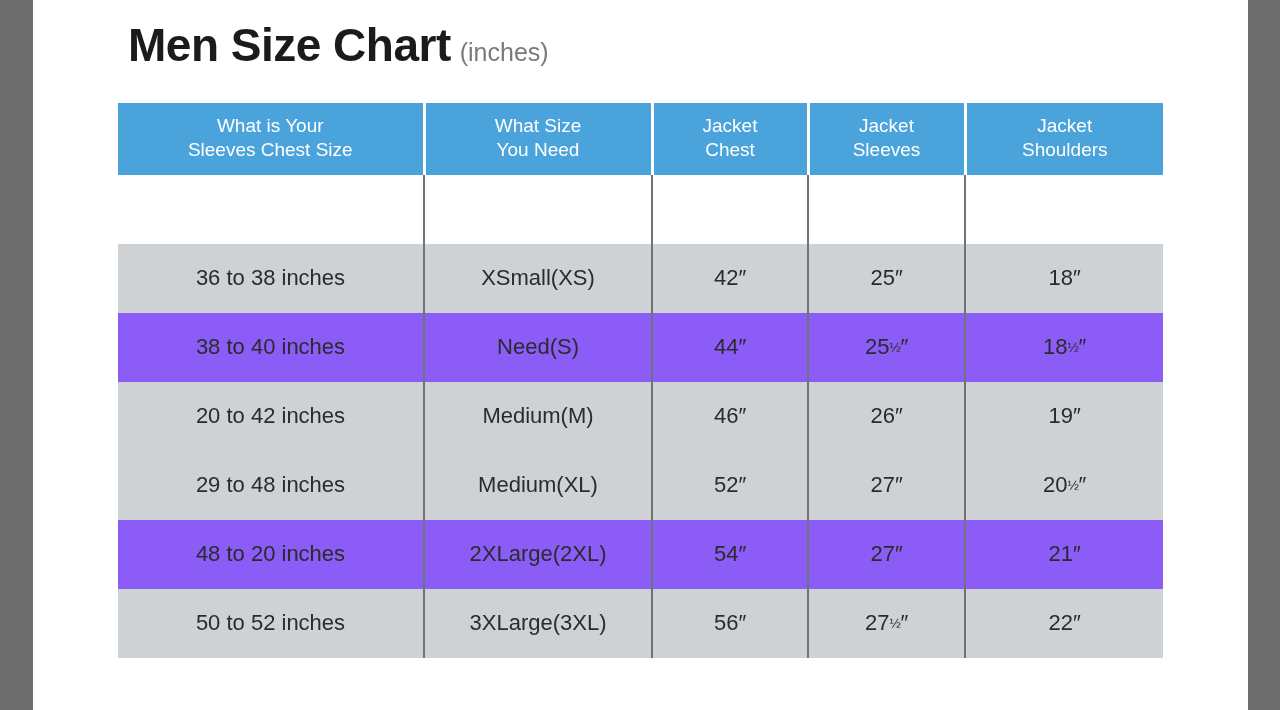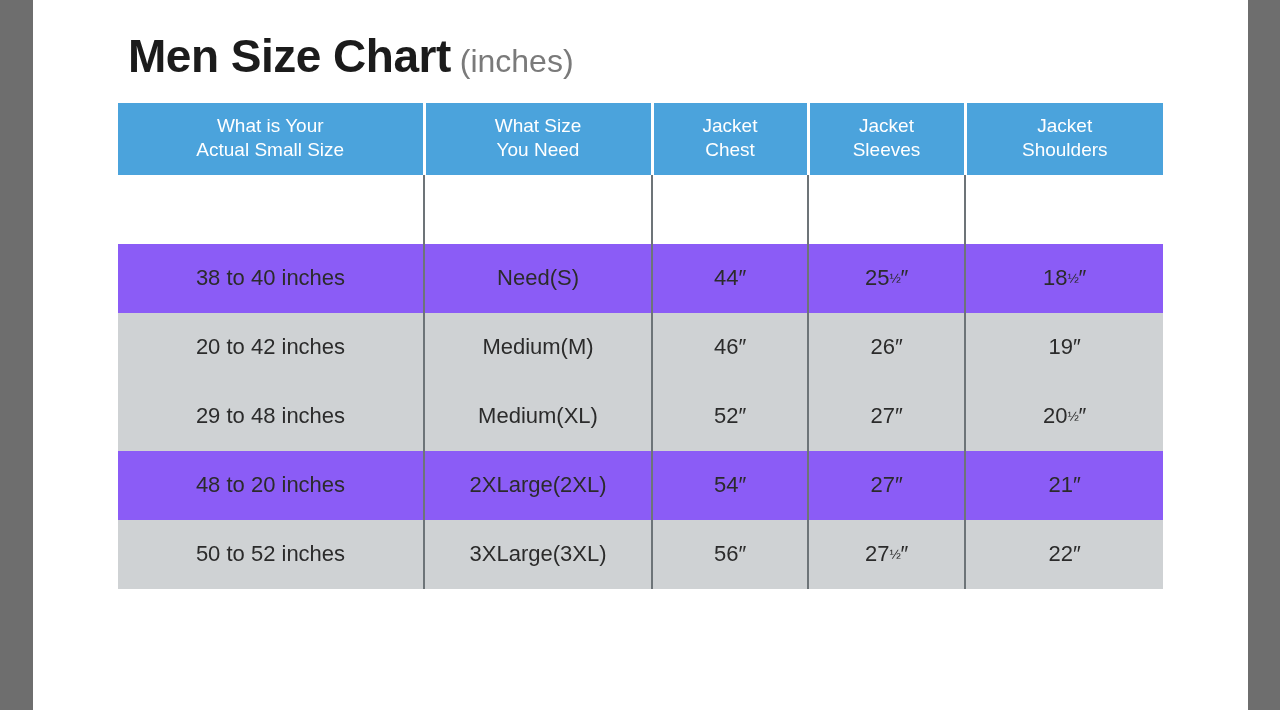--- a/index.html
+++ b/index.html
@@ -32,24 +32,23 @@
     position:absolute;
     left:95px; top:22px;
     display:flex; align-items:baseline;
   }
   .title-main {
     font-size:46px;
     font-weight:bold;
     color:#1b1b1b;
     letter-spacing:-0.5px;
     line-height:1;
-    margin-top:11px;
   }
   .title-unit {
-    font-size:32px;
+    font-size:25px;
     color:#7a7a7a;
     margin-left:9px;
     line-height:1;
   }
 
   
   .chart-table {
     position:absolute;
     left:85px; top:103px;
     width:1045px;
@@ -125,21 +124,21 @@
       <col class="col-size-need">
       <col class="col-j-chest">
       <col class="col-j-sleeves">
       <col class="col-j-should">
     </colgroup>
 
     <thead>
       <tr>
         <th>
           <span>What is Your</span><br>
-          <span>Actual Small Size</span>
+          <span>Sleeves Chest Size</span>
         </th>
         <th>
           <span>What Size</span><br>
           <span>You Need</span>
         </th>
         <th>
           <span>Jacket</span><br>
           <span>Chest</span>
         </th>
         <th>
@@ -154,20 +153,27 @@
     </thead>
 
     <tbody>
       <tr class="spacer-row">
         <td></td>
           <td></td>
         <td></td>
           <td></td>
         <td></td>
       </tr>
+    <tr class="odd">
+          <td>36 to 38 inches</td>
+          <td>XSmall(XS)</td>
+          <td>42<span class="inch">″</span></td>
+          <td>25<span class="inch">″</span></td>
+          <td>18<span class="inch">″</span></td>
+        </tr>
         <tr class="even">
           <td>38 to 40 inches</td>
           <td>Need(S)</td>
           <td>44<span class="inch">″</span></td>
           <td>25<span class="frac">½</span><span class="inch">″</span></td>
           <td>18<span class="frac">½</span><span class="inch">″</span></td>
         </tr>
         <tr class="odd">
           <td>20 to 42 inches</td>
           <td>Medium(M)</td>

